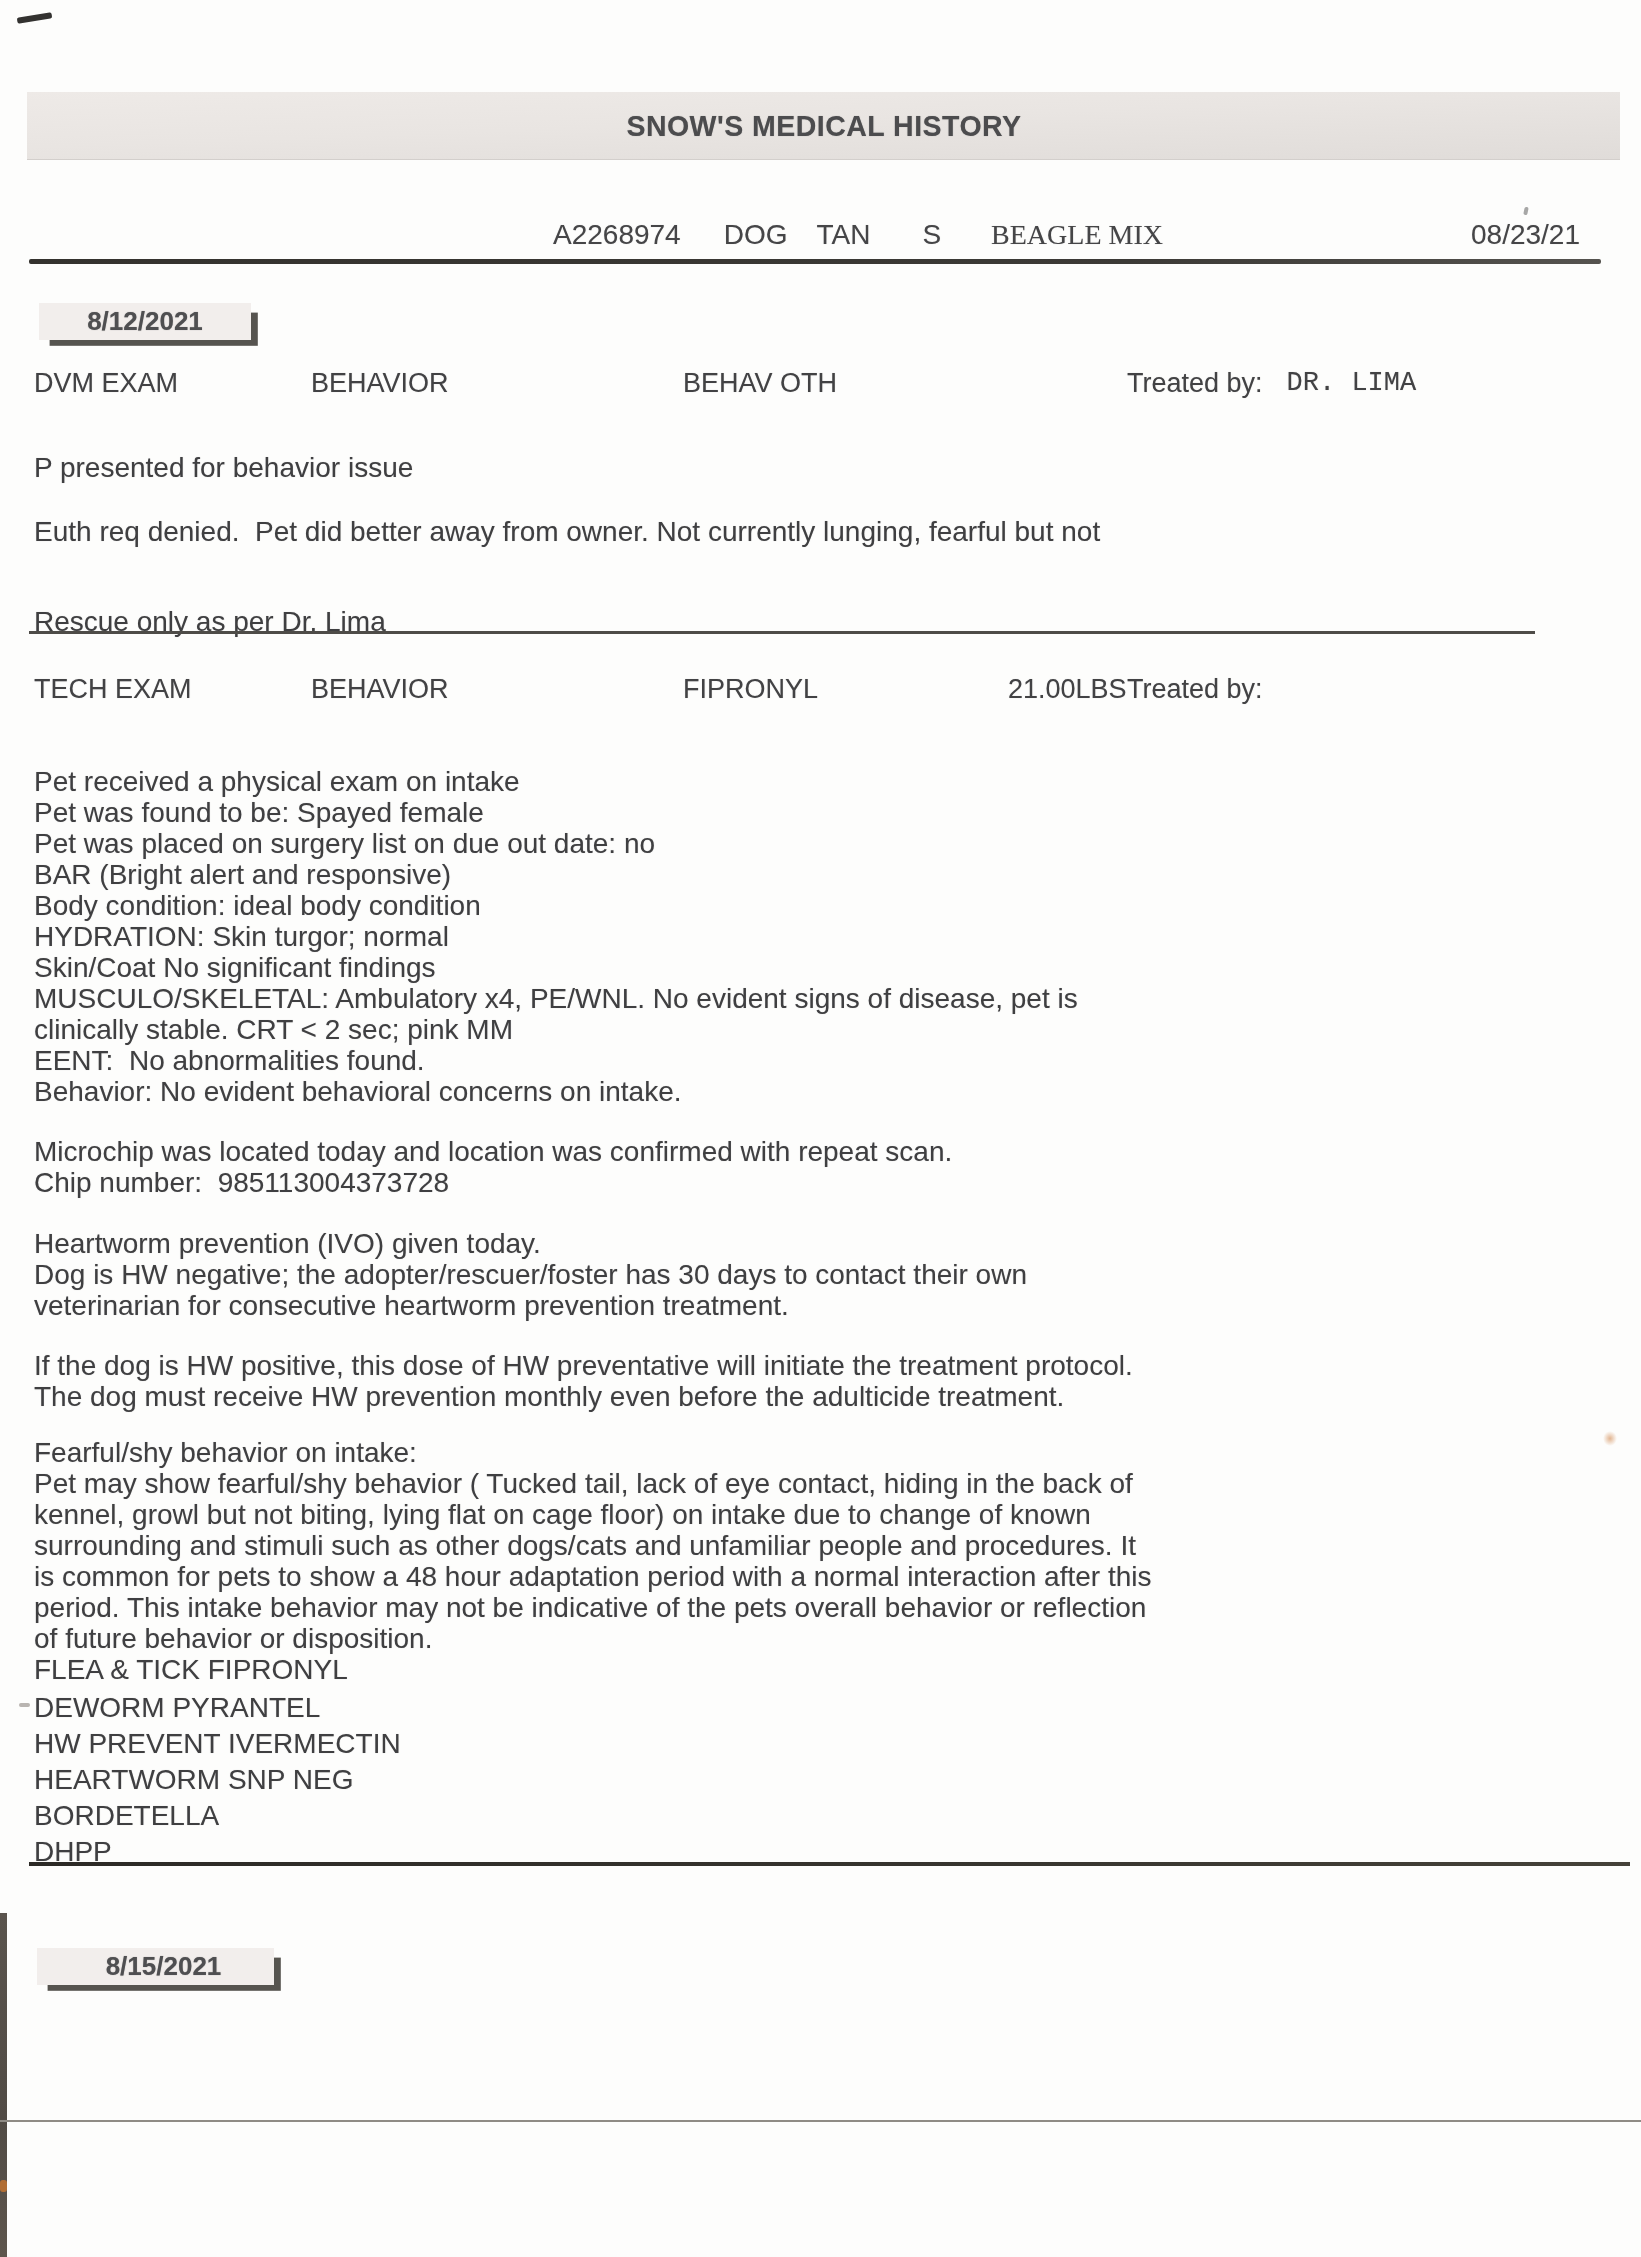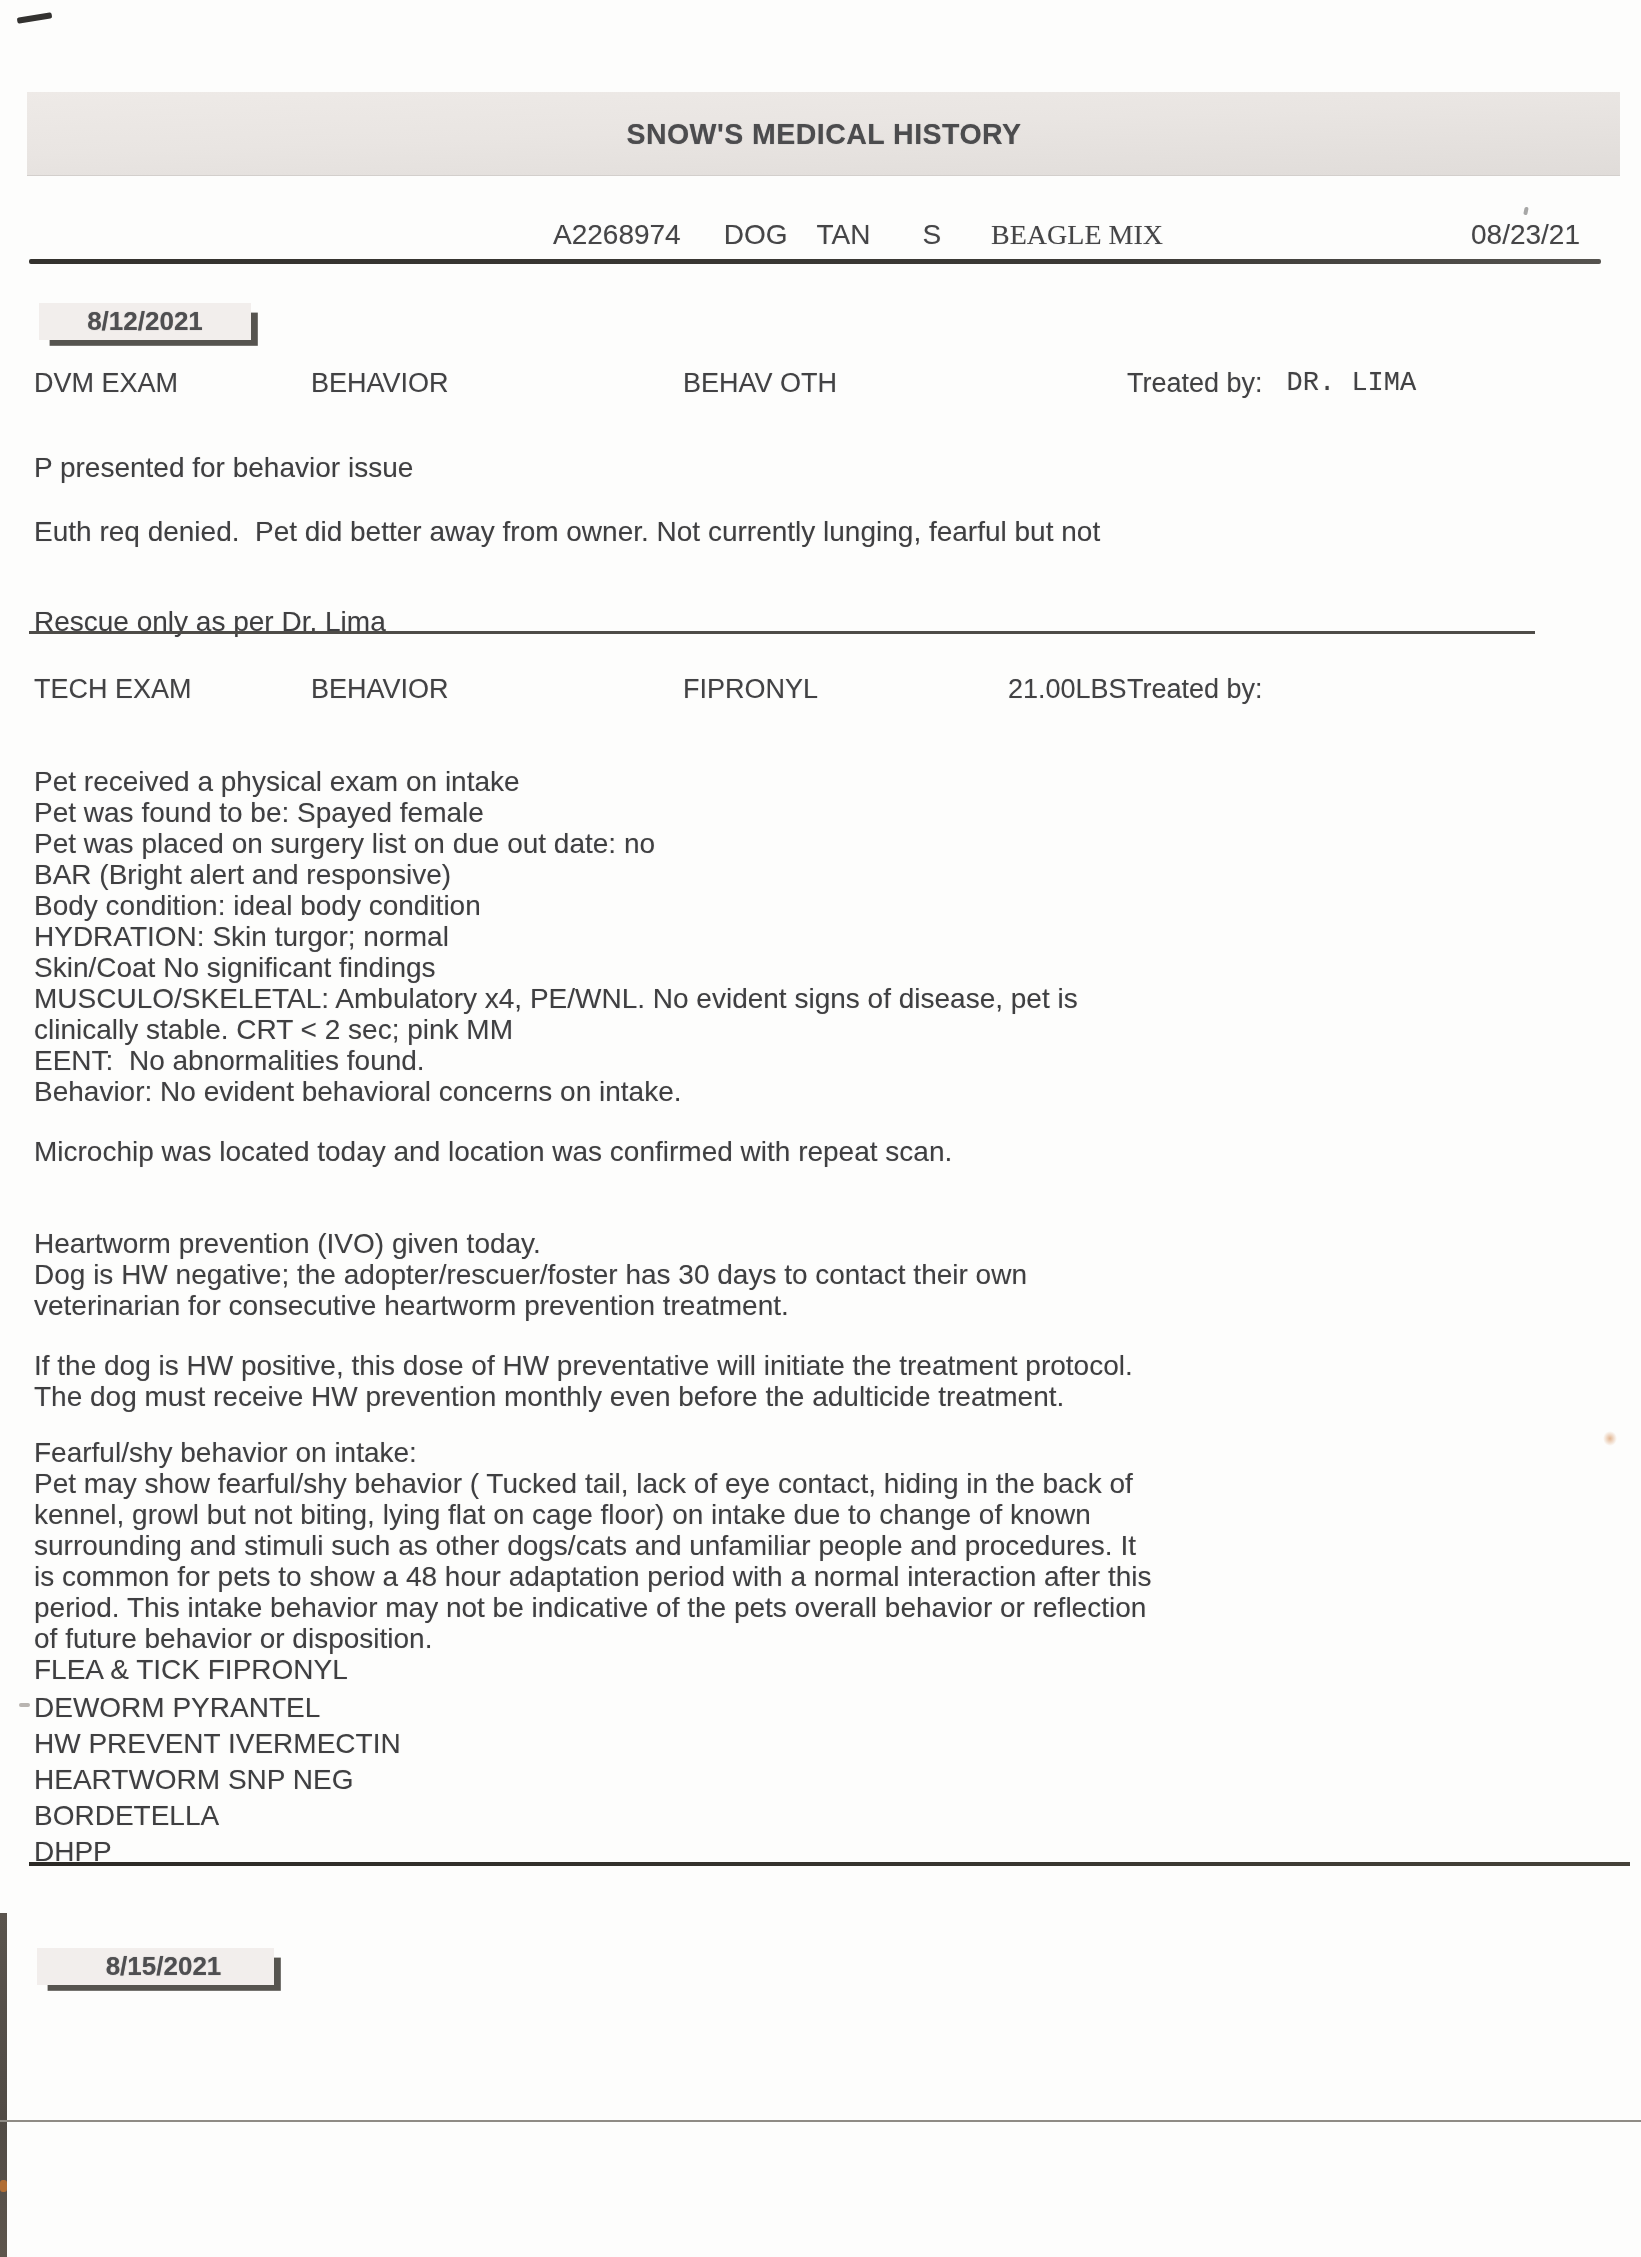--- a/index.html
+++ b/index.html
@@ -24,21 +24,21 @@
   .txt{
     font-size:28px;
     line-height:31px;
     white-space:pre-wrap;
     color:var(--ink);
     text-shadow:0 0 1px rgba(90,90,90,.30);
   }
   .tline{white-space:pre-wrap;}
   
   .banner{
-    left:27px; top:92px; width:1593px; height:84px;
+    left:27px; top:92px; width:1593px; height:68px;
     background:linear-gradient(178deg,#eeeae7 0%,#e9e5e2 45%,#e0dcd9 100%);
     border-bottom:1px solid #d3cfcc;
     display:flex;align-items:center;justify-content:center;
   }
   .banner-title{
     font-size:30px;font-weight:bold;letter-spacing:0.5px;
     color:#4c4c4e;
     transform:scaleX(.95);
     text-shadow:0 0 1px rgba(70,70,70,.45);
     white-space:pre;
@@ -146,21 +146,21 @@
 <div class="abs exam-row" style="top:674px">
   <span class="c1">TECH EXAM</span>
   <span class="c2">BEHAVIOR</span>
   <span class="c3">FIPRONYL</span>
   <span class="c4">21.00LBS</span>
   <span class="c5-wrap"><span>Treated by:</span><span class="treated-name"></span></span>
 </div>
 
 <div class="abs txt" style="left:34px; top:766px"><div class="tline">Pet received a physical exam on intake</div><div class="tline">Pet was found to be: Spayed female</div><div class="tline">Pet was placed on surgery list on due out date: no</div><div class="tline">BAR (Bright alert and responsive)</div><div class="tline">Body condition: ideal body condition</div><div class="tline">HYDRATION: Skin turgor; normal</div><div class="tline">Skin/Coat No significant findings</div><div class="tline">MUSCULO/SKELETAL: Ambulatory x4, PE/WNL. No evident signs of disease, pet is</div><div class="tline">clinically stable. CRT &lt; 2 sec; pink MM</div><div class="tline">EENT:  No abnormalities found.</div><div class="tline">Behavior: No evident behavioral concerns on intake.</div></div>
 
-<div class="abs txt" style="left:34px; top:1136px"><div class="tline">Microchip was located today and location was confirmed with repeat scan.</div></div>
+<div class="abs txt" style="left:34px; top:1136px"><div class="tline">Microchip was located today and location was confirmed with repeat scan.</div><div class="tline">Chip number:  985113004373728</div></div>
 
 <div class="abs txt" style="left:34px; top:1228px"><div class="tline">Heartworm prevention (IVO) given today.</div><div class="tline">Dog is HW negative; the adopter/rescuer/foster has 30 days to contact their own</div><div class="tline">veterinarian for consecutive heartworm prevention treatment.</div></div>
 
 <div class="abs txt" style="left:34px; top:1350px"><div class="tline">If the dog is HW positive, this dose of HW preventative will initiate the treatment protocol.</div><div class="tline">The dog must receive HW prevention monthly even before the adulticide treatment.</div></div>
 
 <div class="abs txt" style="left:34px; top:1437px"><div class="tline">Fearful/shy behavior on intake:</div><div class="tline">Pet may show fearful/shy behavior ( Tucked tail, lack of eye contact, hiding in the back of</div><div class="tline">kennel, growl but not biting, lying flat on cage floor) on intake due to change of known</div><div class="tline">surrounding and stimuli such as other dogs/cats and unfamiliar people and procedures. It</div><div class="tline">is common for pets to show a 48 hour adaptation period with a normal interaction after this</div><div class="tline">period. This intake behavior may not be indicative of the pets overall behavior or reflection</div><div class="tline">of future behavior or disposition.</div><div class="tline">FLEA &amp; TICK FIPRONYL</div></div>
 
 <div class="abs txt" style="left:34px; top:1690px; line-height:36px"><div class="tline">DEWORM PYRANTEL</div><div class="tline">HW PREVENT IVERMECTIN</div><div class="tline">HEARTWORM SNP NEG</div><div class="tline">BORDETELLA</div><div class="tline">DHPP</div></div>
 
 <div class="rule rule-3"></div>

